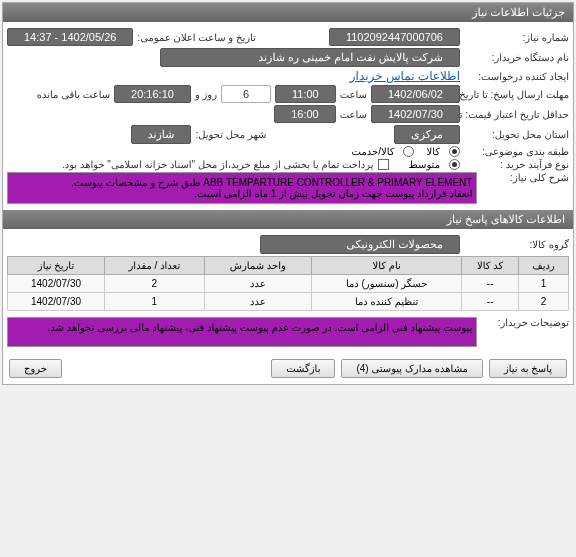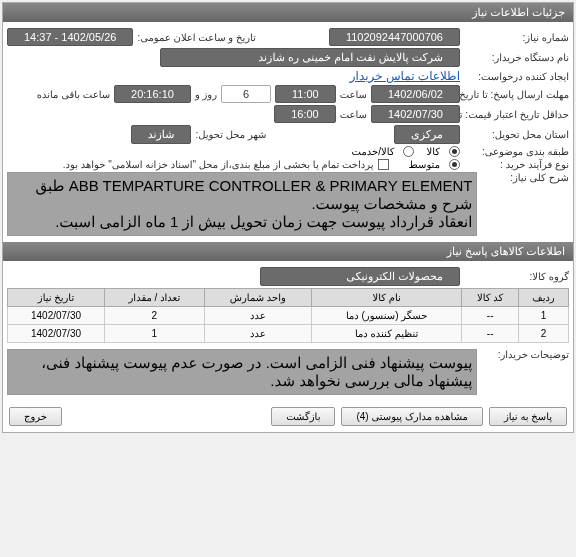--- a/index.html
+++ b/index.html
@@ -11,21 +11,21 @@
 .label { font-size: 10px; color: #333; white-space: nowrap; text-align: right; }
 .input-box { background: #6b6b6b; color: #fff; border: 1px solid #555; padding: 2px 16px; font-size: 11px; border-radius: 2px; display: inline-block; text-align: center; min-width: 50px; }
 .input-wide { min-width: 120px; }
 .link { color: #1a5bb8; text-decoration: underline; cursor: pointer; font-size: 12px; }
 .spacer { flex: 1; }
 .radio-group { display: flex; gap: 12px; align-items: center; }
 .radio-item { display: flex; align-items: flex-start; gap: 9px; font-size: 10px; }
 .radio { width: 11px; height: 11px; border: 1px solid #666; border-radius: 50%; display: inline-block; position: relative; }
 .radio.checked::after { content: ''; position: absolute; width: 5px; height: 5px; background: #333; border-radius: 50%; top: 2px; left: 2px; }
 .checkbox { width: 11px; height: 11px; border: 1px solid #666; display: inline-block; }
-.textarea-box { width: 100%; border: 1px solid #999; background: #a3a3a3; padding: 4px; font-size: 15px; min-height: 30px; }
+.textarea-box { width: 100%; border: 1px solid #999; background: #a21caf; padding: 4px; font-size: 10px; min-height: 30px; }
 table { width: 100%; border-collapse: collapse; font-size: 10px; }
 th { background: #ddd; border: 1px solid #aaa; padding: 3px; text-align: center; font-weight: normal; }
 td { border: 1px solid #ccc; padding: 3px; text-align: center; background: #f9f9f9; }
 .btn { background: linear-gradient(#f8f8f8,#e0e0e0); border: 1px solid #999; padding: 3px 14px; font-size: 10px; cursor: pointer; border-radius: 2px; }
 .footer-row { display: flex; gap: 6px; padding: 6px; justify-content: flex-start; align-items: center; }
 .col-lbl { width: 105px; text-align: right; }
 .plain-input { background: #fff; border: 1px solid #aaa; color: #333; }
 </style>
 </head>
 <body>
@@ -96,21 +96,21 @@
     <div class="row">
       <span class="label col-lbl">نوع فرآیند خرید :</span>
       <div class="radio-group">
         <div class="radio-item">
           <span class="radio checked"></span>
           <span>متوسط</span>
         </div>
       </div>
       <span style="width:12px"></span>
       <span class="checkbox"></span>
-      <span class="label">پرداخت تمام یا بخشی از مبلغ بندی،از محل "اسناد خزانه اسلامی" خواهد بود.</span>
+      <span class="label">پرداخت تمام یا بخشی از مبلغ خرید،از محل "اسناد خزانه اسلامی" خواهد بود.</span>
     </div>
 
     <div class="row" style="align-items:flex-start">
       <span class="label col-lbl">شرح کلی نیاز:</span>
       <div class="textarea-box" style="white-space:pre-line">ABB TEMPARTURE CONTROLLER &amp; PRIMARY ELEMENT طبق شرح و مشخصات پیوست.
 انعقاد قرارداد پیوست جهت زمان تحویل بیش از 1 ماه الزامی اسبت.</div>
     </div>
 
   </div>
 

